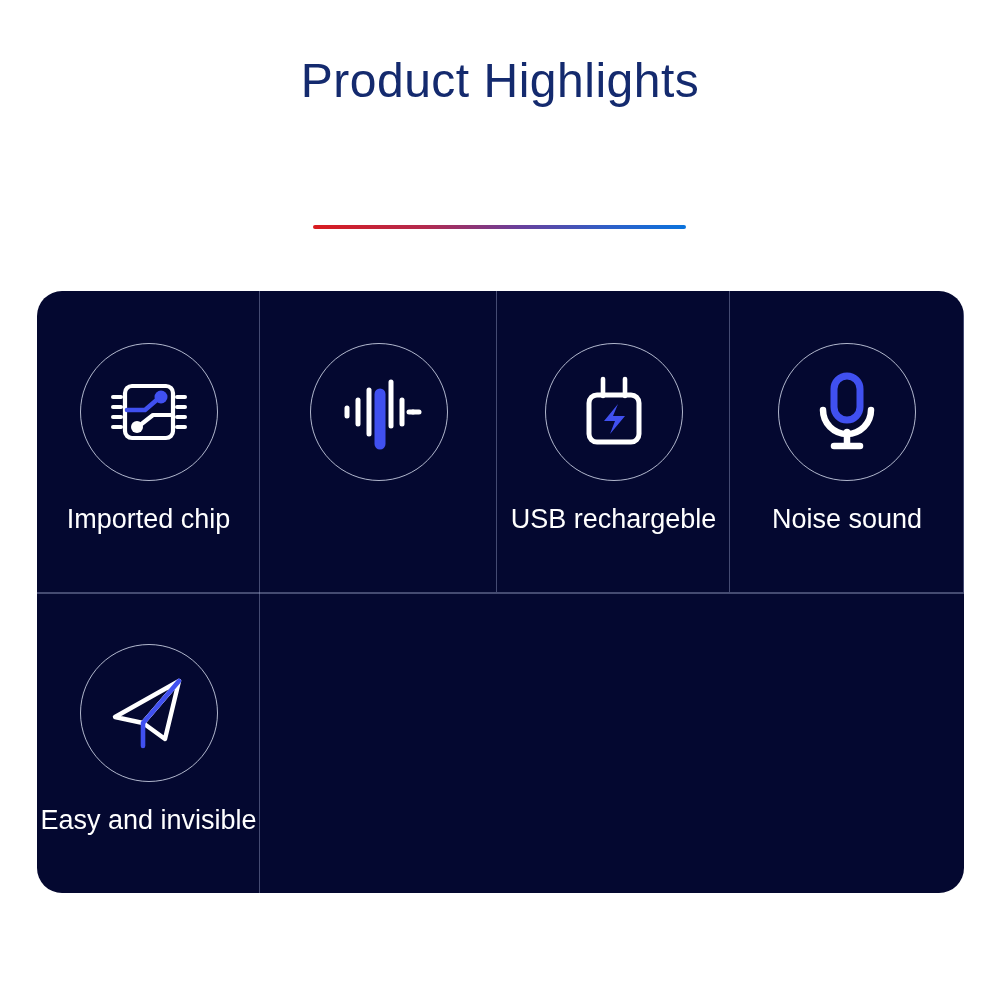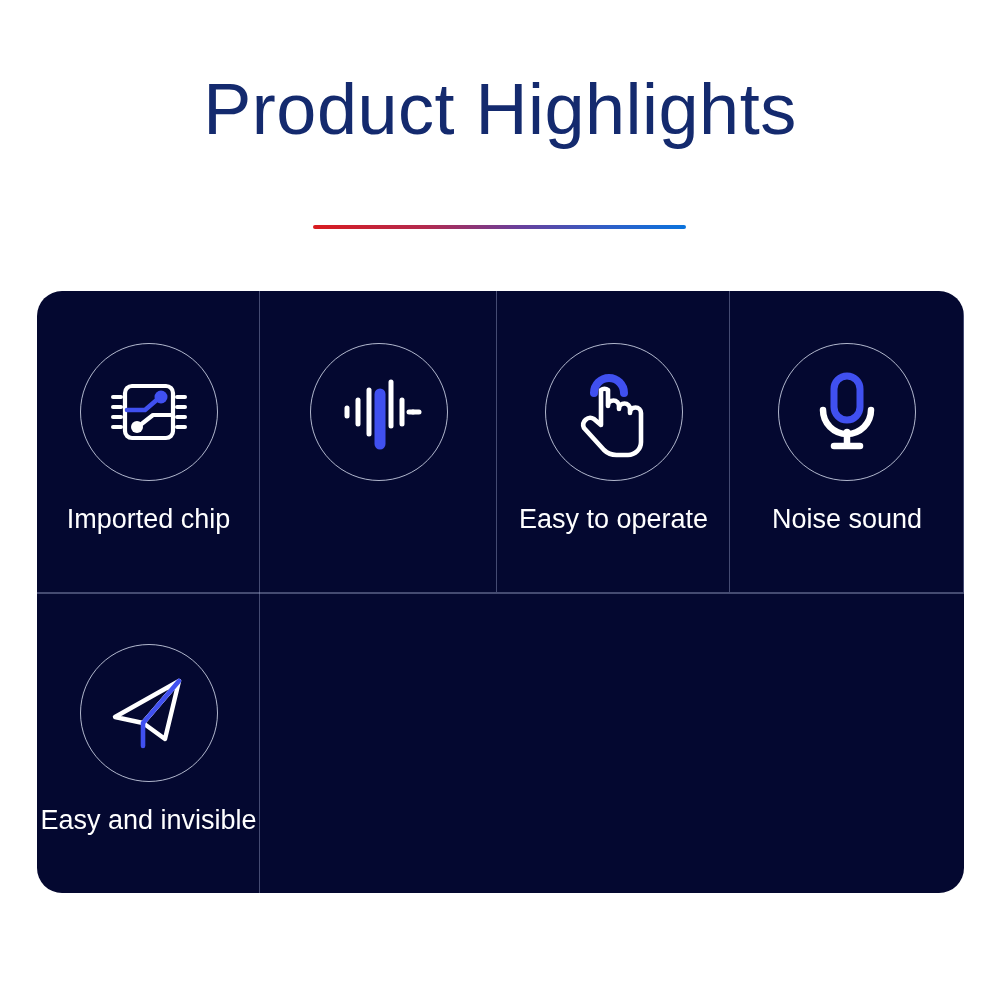--- a/index.html
+++ b/index.html
@@ -23,23 +23,23 @@
   
   .header {
     position: absolute;
     left: 0;
     top: 0;
     width: 1000px;
     text-align: center;
   }
   .page-title {
     margin: 0;
-    padding-top: 72px;
+    padding-top: 56px;
     font-family: "Liberation Sans", sans-serif;
-    font-size: 72px;
+    font-size: 48px;
     font-weight: 400;
     letter-spacing: 0.5px;
     color: #142a6e;
     line-height: 1.05;
     white-space: nowrap;
   }
   .title-underline {
     position: absolute;
     left: 313px;
     top: 225px;
@@ -173,31 +173,33 @@
               <line x1="58" y1="16" x2="58" y2="60"></line>
               <line x1="69" y1="34" x2="69" y2="58"></line>
               <line x1="80" y1="46" x2="80" y2="46"></line>
             </g>
             <line x1="76" y1="46" x2="86" y2="46" stroke="#ffffff" stroke-width="5" stroke-linecap="round"></line>
             <line x1="47" y1="28" x2="47" y2="78" stroke="#4050f0" stroke-width="11" stroke-linecap="round"></line>
           </svg>
         </div>
       </div>
 
-
-
-      <div class="cell vdiv">
-        <div class="icon-wrap">
-          <svg width="92" height="92" viewBox="0 0 92 92" fill="none">
-            <path d="M26 27 A15 15 0 0 1 56 27" stroke="#4050f0" stroke-width="8" stroke-linecap="round" fill="none"></path>
-            <path d="M33 24 v35 l-7 -6 a7 7 0 0 0 -10 9 l20 22 a18 18 0 0 0 13 5 h11 a13 13 0 0 0 13 -13 V47 a5.5 5.5 0 0 0 -11 0 v-4 a5.5 5.5 0 0 0 -11 0 v-3 a5.5 5.5 0 0 0 -11 0 V24 a5.5 5.5 0 0 0 -7 0 Z" stroke="#ffffff" stroke-width="4.6" stroke-linejoin="round" fill="none"></path>
-          </svg>
-        </div>
-        <div class="cell-label">Easy to operate</div>
-      </div>
+      <div class="cell vdiv">
+        <div class="icon-wrap">
+          <svg width="92" height="92" viewBox="0 0 92 92" fill="none">
+            <line x1="35" y1="13" x2="35" y2="30" stroke="#ffffff" stroke-width="4.6" stroke-linecap="round"></line>
+            <line x1="57" y1="13" x2="57" y2="30" stroke="#ffffff" stroke-width="4.6" stroke-linecap="round"></line>
+            <rect x="21" y="29" width="50" height="47" rx="8" stroke="#ffffff" stroke-width="5"></rect>
+            <path d="M50 38 L36 55 H47 L42 68 L57 50 H45 Z" fill="#4050f0"></path>
+          </svg>
+        </div>
+        <div class="cell-label">USB rechargeble</div>
+      </div>
+
+
 
       <div class="cell vdiv">
         <div class="icon-wrap">
           <svg width="92" height="92" viewBox="0 0 92 92" fill="none">
             <rect x="33" y="10" width="26" height="44" rx="13" stroke="#4050f0" stroke-width="7"></rect>
             <path d="M22 44 a24 24 0 0 0 48 0" stroke="#ffffff" stroke-width="6.5" stroke-linecap="round" fill="none"></path>
             <line x1="46" y1="66" x2="46" y2="78" stroke="#ffffff" stroke-width="6.5" stroke-linecap="round"></line>
             <line x1="33" y1="80" x2="59" y2="80" stroke="#ffffff" stroke-width="6.5" stroke-linecap="round"></line>
           </svg>
         </div>

